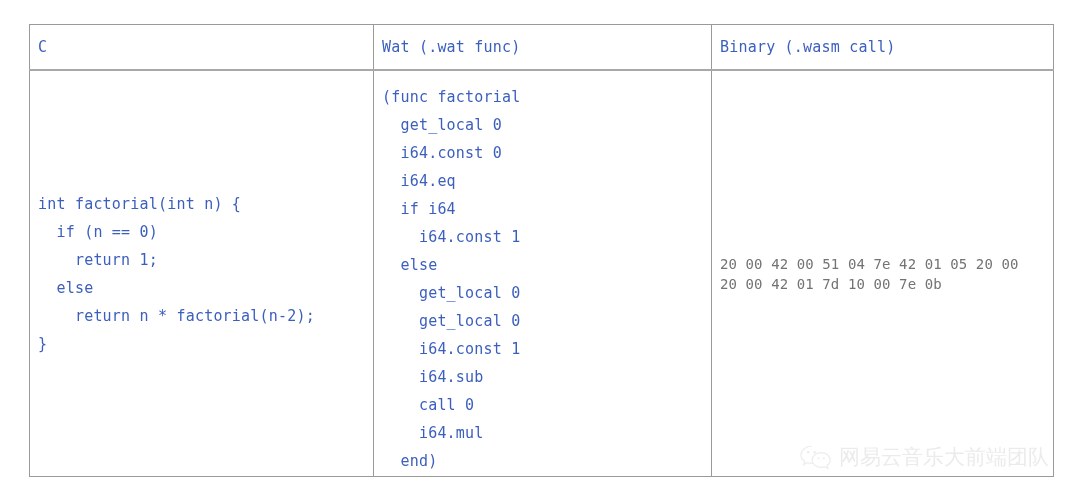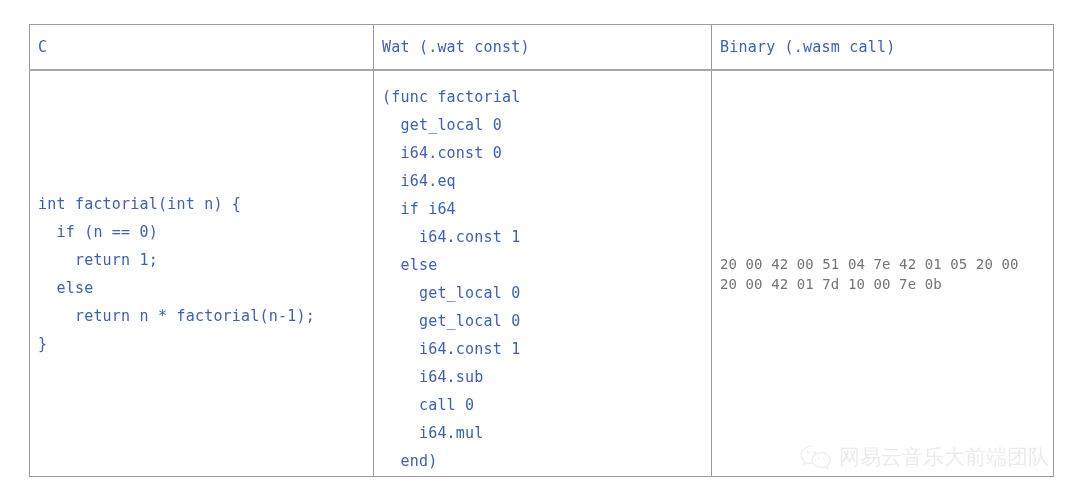--- a/index.html
+++ b/index.html
@@ -138,37 +138,37 @@
       <col class="col-wat">
       <col class="col-bin">
     </colgroup>
 
     <thead>
       <tr>
         <th>
           <span class="header-label">C</span>
         </th>
         <th>
-          <span class="header-label">Wat (.wat const)</span>
+          <span class="header-label">Wat (.wat func)</span>
         </th>
         <th>
           <span class="header-label">Binary (.wasm call)</span>
         </th>
       </tr>
     </thead>
 
     <tbody>
       <tr>
 
         <td class="cell-c">
           <pre class="code-block">int factorial(int n) {
   if (n == 0)
     return 1;
   else
-    return n * factorial(n-1);
+    return n * factorial(n-2);
 }</pre>
         </td>
 
         <td class="cell-wat">
           <pre class="code-block">(func factorial
   get_local 0
   i64.const 0
   i64.eq
   if i64
     i64.const 1

